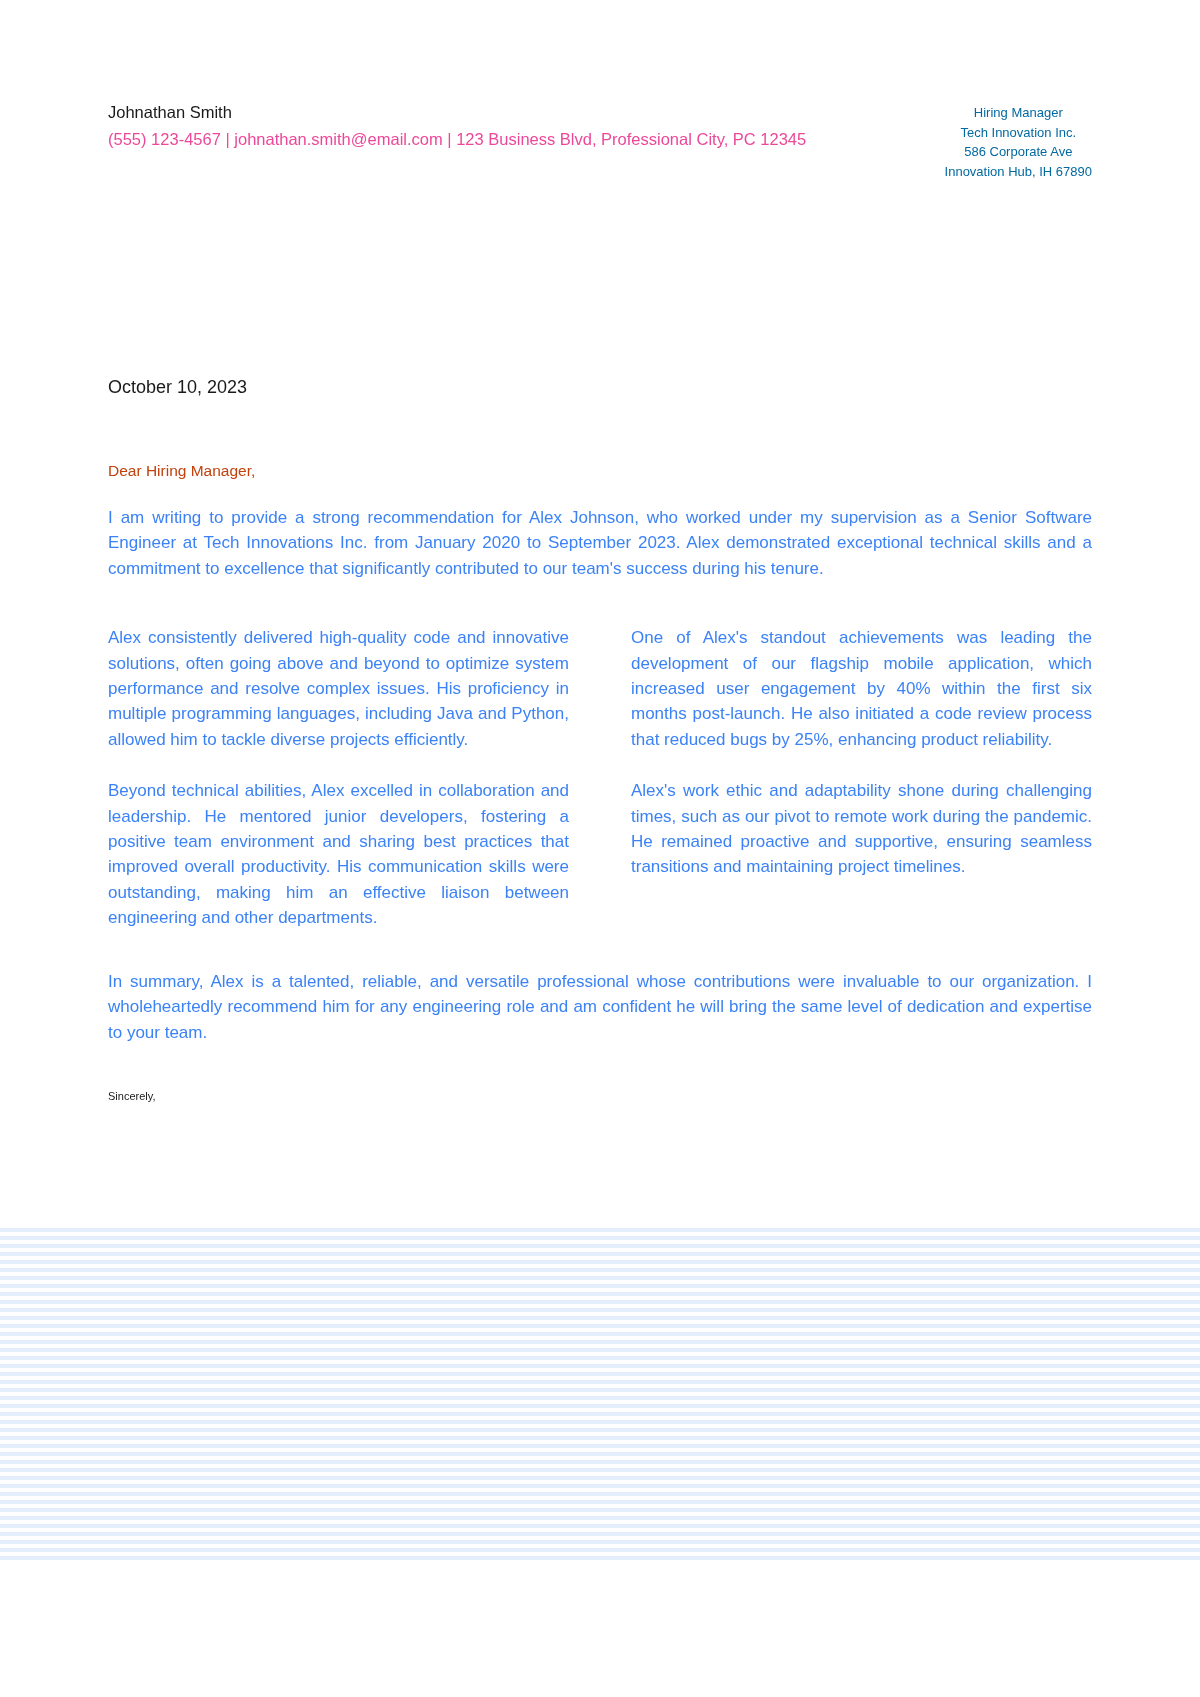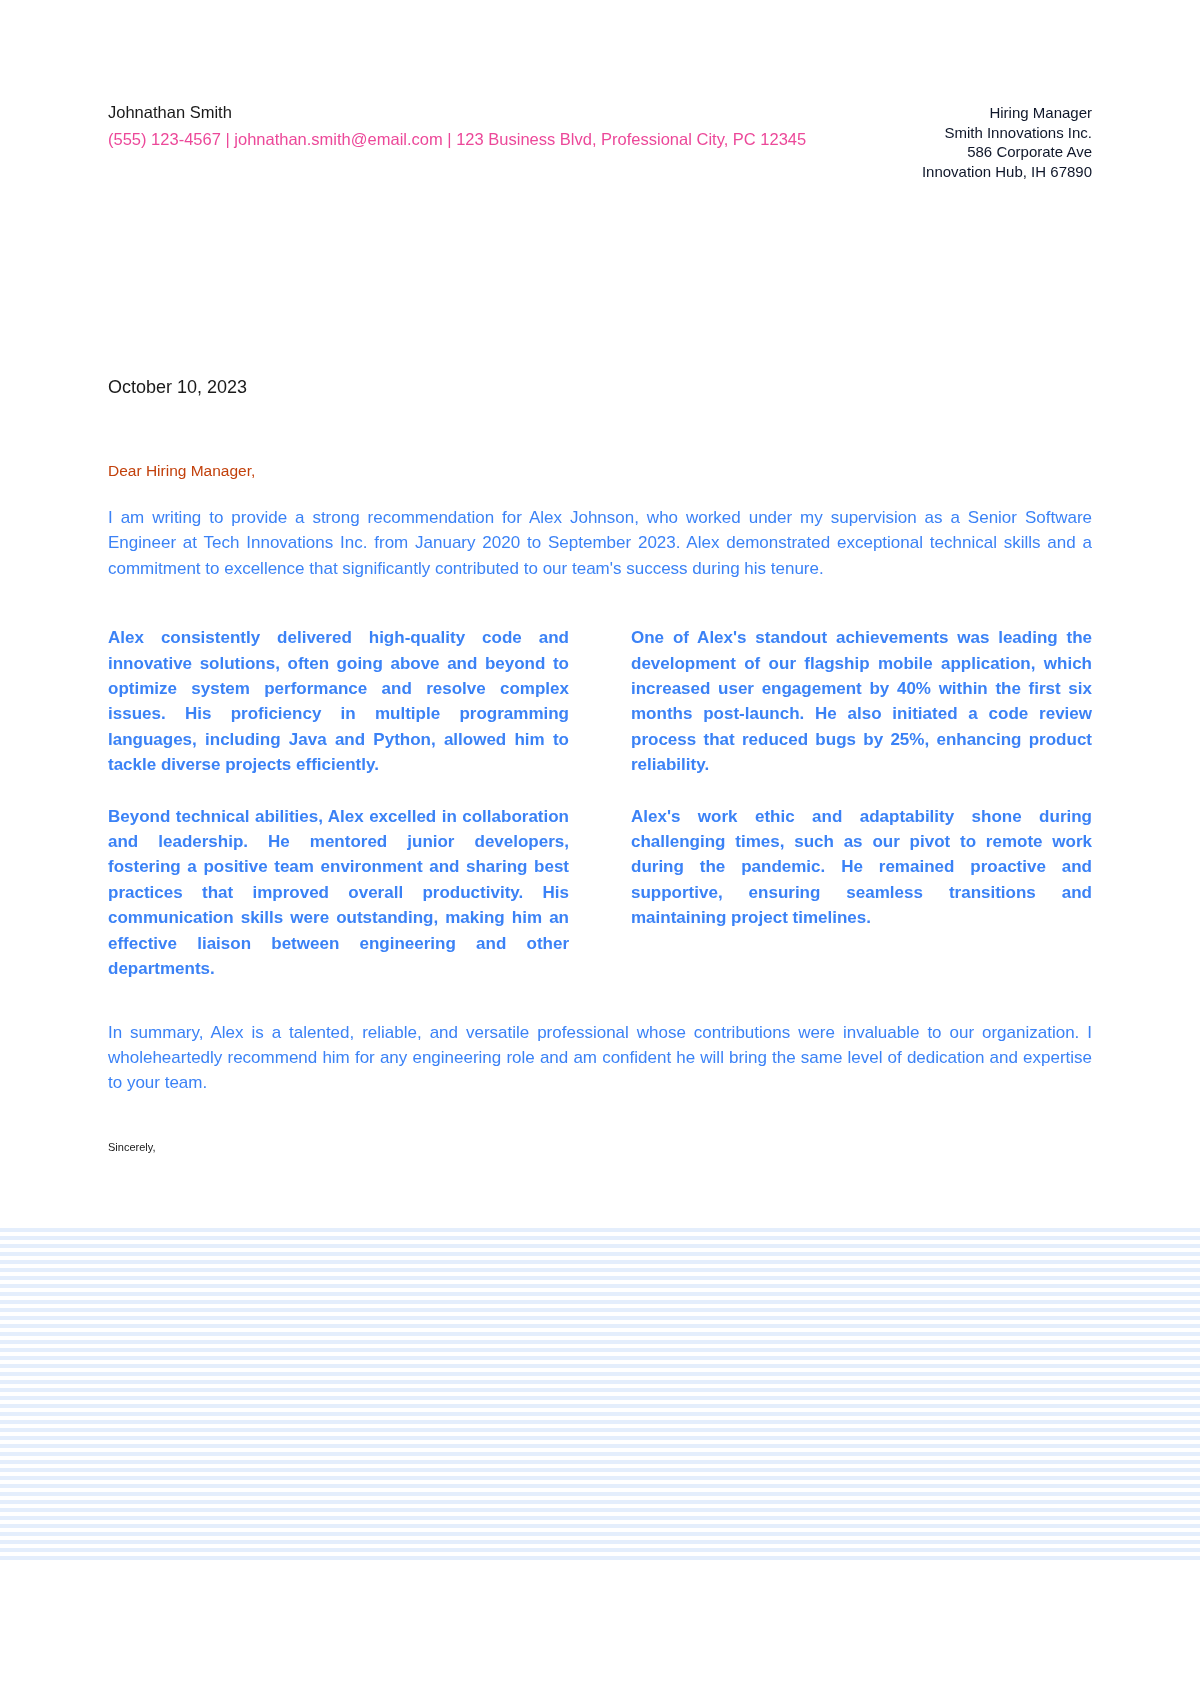--- a/index.html
+++ b/index.html
@@ -49,24 +49,24 @@
   .sender-contact {
     font-size: 16.5px;
     line-height: 24px;
     color: #ec4899;
     white-space: nowrap;
     margin-top: 3px;
   }
 
   .recipient-block {
     flex: 0 0 auto;
-    text-align: right;
-    font-size: 15px;
+    text-align: center;
+    font-size: 13px;
     line-height: 19.5px;
-    color: #0f172a;
+    color: #0369a1;
     padding-top: 3px;
   }
   .recipient-line { white-space: nowrap; }
 
   
   .letter-date {
     margin-top: 196px;
     font-size: 18px;
     line-height: 20px;
     color: #1a1a1a;
@@ -88,21 +88,20 @@
     color: #3b82f6;
     margin: 0;
   }
   .intro-para { margin-top: 23px; }
 
   
   .two-col {
     display: flex;
     margin-top: 44px;
     gap: 62px;
-    font-weight: bold;
   }
   .col {
     flex: 1 1 0;
     min-width: 0;
   }
   .col .para + .para { margin-top: 26px; }
 
   .summary-para { margin-top: 38px; }
 
   .closing {
@@ -145,21 +144,21 @@
 
     <div class="letter-header">
 
       <div class="sender-block">
         <div class="sender-name">Johnathan Smith</div>
         <div class="sender-contact">(555) 123-4567 | johnathan.smith@email.com | 123 Business Blvd, Professional City, PC 12345</div>
       </div>
 
       <div class="recipient-block">
         <div class="recipient-line">Hiring Manager</div>
-        <div class="recipient-line">Smith Innovations Inc.</div>
+        <div class="recipient-line">Tech Innovation Inc.</div>
         <div class="recipient-line">586 Corporate Ave</div>
         <div class="recipient-line">Innovation Hub, IH 67890</div>
       </div>
 
     </div>
 
     <div class="letter-date">October 10, 2023</div>
 
     <div class="salutation">Dear Hiring Manager,</div>
 

